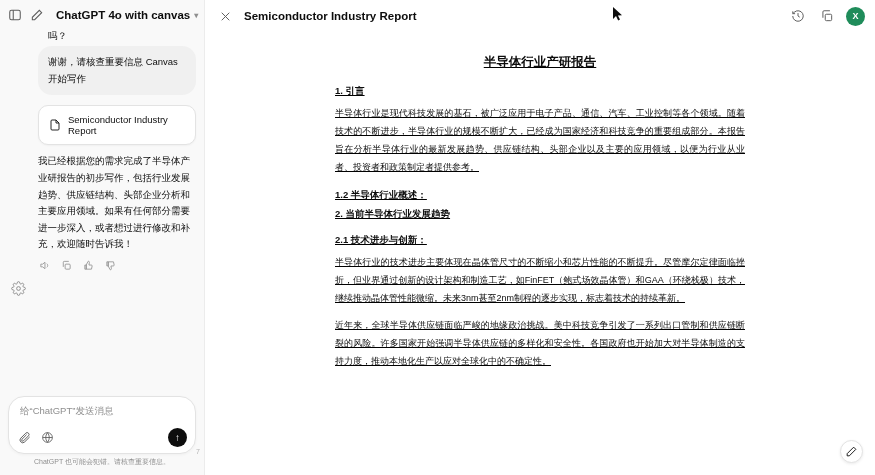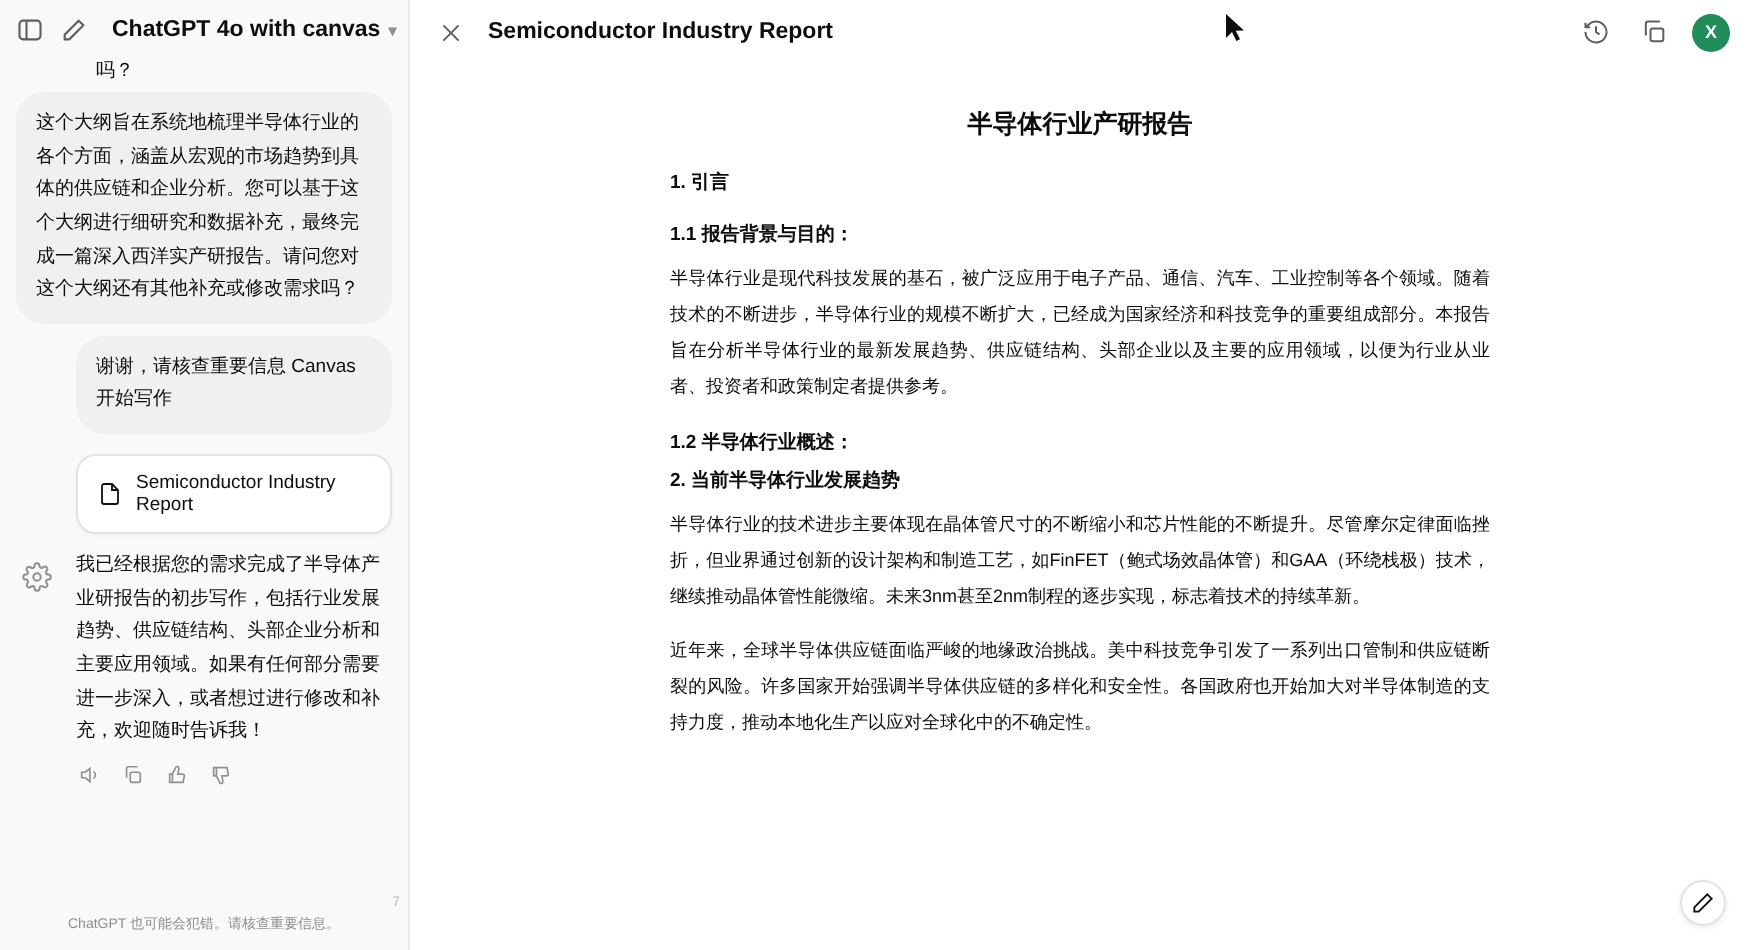--- a/index.html
+++ b/index.html
@@ -218,20 +218,21 @@
     color: #ffffff;
     font-size: 9px;
     font-weight: 600;
     display: flex; align-items: center; justify-content: center;
     cursor: pointer;
   }
   .doc-scroll {
     flex: 1;
     overflow: hidden;
     padding: 0;
+    text-decoration: underline;
   }
   .doc-body {
     width: 410px;
     margin: 0 auto;
     padding: 22px 0 30px 0;
     color: #0d0d0d;
   }
   .doc-h1 {
     font-size: 12.5px;
     font-weight: 700;
@@ -296,21 +297,20 @@
       </div>
       <div class="model-title">
         <span>ChatGPT 4o with canvas</span>
         <span class="chev">▾</span>
       </div>
     </div>
 
     <div class="chat-scroll">
       <div class="trunc-top">吗？</div>
 
-      <div class="msg-user">这个大纲旨在系统地梳理半导体行业的各个方面，涵盖从宏观的市场趋势到具体的供应链和企业分析。您可以基于这个大纲进行细研究和数据补充，最终完成一篇深入西洋实产研报告。请问您对这个大纲还有其他补充或修改需求吗？</div>
 
       <div class="msg-user right">谢谢，请核查重要信息 Canvas开始写作</div>
 
       <div class="canvas-card">
         <span class="doc-icon">
           <svg width="12" height="12" viewBox="0 0 24 24" fill="none" stroke="currentColor" stroke-width="1.8">
             <path d="M14 2H6a2 2 0 0 0-2 2v16a2 2 0 0 0 2 2h12a2 2 0 0 0 2-2V8z"></path>
               <path d="M14 2v6h6"></path>
           </svg>
         </span>
@@ -346,20 +346,37 @@
 
       <div class="gear-float">
         <svg width="15" height="15" viewBox="0 0 24 24" fill="none" stroke="currentColor" stroke-width="1.6">
           <circle cx="12" cy="12" r="3"></circle>
           <path d="M19.4 15a1.65 1.65 0 0 0 .33 1.82l.06.06a2 2 0 1 1-2.83 2.83l-.06-.06a1.65 1.65 0 0 0-1.82-.33 1.65 1.65 0 0 0-1 1.51V21a2 2 0 0 1-4 0v-.09a1.65 1.65 0 0 0-1-1.51 1.65 1.65 0 0 0-1.82.33l-.06.06a2 2 0 1 1-2.83-2.83l.06-.06a1.65 1.65 0 0 0 .33-1.82 1.65 1.65 0 0 0-1.51-1H3a2 2 0 0 1 0-4h.09a1.65 1.65 0 0 0 1.51-1 1.65 1.65 0 0 0-.33-1.82l-.06-.06a2 2 0 1 1 2.83-2.83l.06.06a1.65 1.65 0 0 0 1.82.33H9a1.65 1.65 0 0 0 1-1.51V3a2 2 0 0 1 4 0v.09a1.65 1.65 0 0 0 1 1.51 1.65 1.65 0 0 0 1.82-.33l.06-.06a2 2 0 1 1 2.83 2.83l-.06.06a1.65 1.65 0 0 0-.33 1.82V9a1.65 1.65 0 0 0 1.51 1H21a2 2 0 0 1 0 4h-.09a1.65 1.65 0 0 0-1.51 1z"></path>
         </svg>
       </div>
     </div>
 
     <div class="composer-wrap">
+      <div class="composer">
+        <div class="composer-input">给“ChatGPT”发送消息</div>
+        <div class="composer-row">
+          <div class="c-ic">
+            <svg width="13" height="13" viewBox="0 0 24 24" fill="none" stroke="currentColor" stroke-width="1.8">
+              <path d="M21.44 11.05l-9.19 9.19a5 5 0 0 1-7.07-7.07l9.19-9.19a3.5 3.5 0 0 1 4.95 4.95l-9.2 9.19a2 2 0 0 1-2.83-2.83l8.49-8.48"></path>
+            </svg>
+          </div>
+          <div class="c-ic">
+            <svg width="13" height="13" viewBox="0 0 24 24" fill="none" stroke="currentColor" stroke-width="1.6">
+              <circle cx="12" cy="12" r="9"></circle>
+                <path d="M3 12h18M12 3a15 15 0 0 1 0 18a15 15 0 0 1 0-18z"></path>
+            </svg>
+          </div>
+          <div class="send-btn">↑</div>
+        </div>
+      </div>
       <div class="footnote">ChatGPT 也可能会犯错。请核查重要信息。</div>
     </div>
 
     <div class="page-num">7</div>
   </div>
 
   <div class="canvas">
     <div class="canvas-header">
       <div class="icon-btn">
         <svg width="13" height="13" viewBox="0 0 24 24" fill="none" stroke="currentColor" stroke-width="1.8">
@@ -384,24 +401,24 @@
         </div>
         <div class="avatar">X</div>
       </div>
     </div>
 
     <div class="doc-scroll">
       <div class="doc-body">
         <div class="doc-h1">半导体行业产研报告</div>
 
         <div class="doc-h2">1. 引言</div>
-        <div class="doc-h3">1.1 报告背景与目的：</div>
         <div class="doc-p">半导体行业是现代科技发展的基石，被广泛应用于电子产品、通信、汽车、工业控制等各个领域。随着技术的不断进步，半导体行业的规模不断扩大，已经成为国家经济和科技竞争的重要组成部分。本报告旨在分析半导体行业的最新发展趋势、供应链结构、头部企业以及主要的应用领域，以便为行业从业者、投资者和政策制定者提供参考。</div>
         <div class="doc-h3">1.2 半导体行业概述：</div>
         <div class="doc-h2">2. 当前半导体行业发展趋势</div>
+        <div class="doc-h3">2.1 技术进步与创新：</div>
         <div class="doc-p">半导体行业的技术进步主要体现在晶体管尺寸的不断缩小和芯片性能的不断提升。尽管摩尔定律面临挫折，但业界通过创新的设计架构和制造工艺，如FinFET（鲍式场效晶体管）和GAA（环绕栈极）技术，继续推动晶体管性能微缩。未来3nm甚至2nm制程的逐步实现，标志着技术的持续革新。</div>
         <div class="doc-p">近年来，全球半导体供应链面临严峻的地缘政治挑战。美中科技竞争引发了一系列出口管制和供应链断裂的风险。许多国家开始强调半导体供应链的多样化和安全性。各国政府也开始加大对半导体制造的支持力度，推动本地化生产以应对全球化中的不确定性。</div>
 
       </div>
     </div>
 
     <div class="pencil-fab">
       <svg width="13" height="13" viewBox="0 0 24 24" fill="none" stroke="currentColor" stroke-width="1.7">
         <path d="M4 20h4L20 8l-4-4L4 16v4z"></path>
       </svg>

